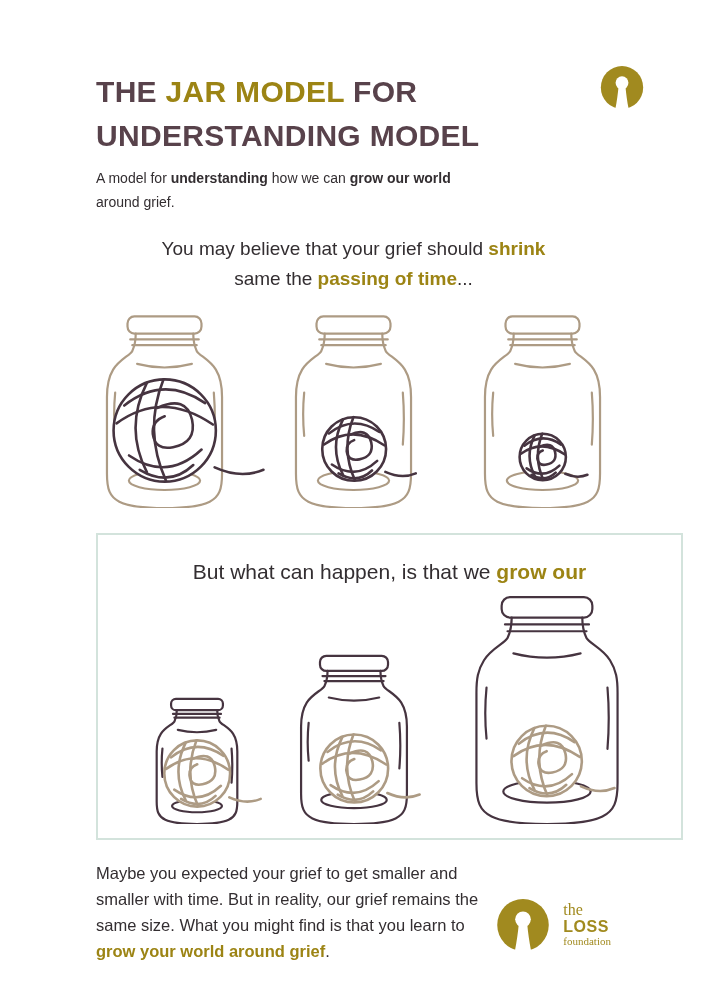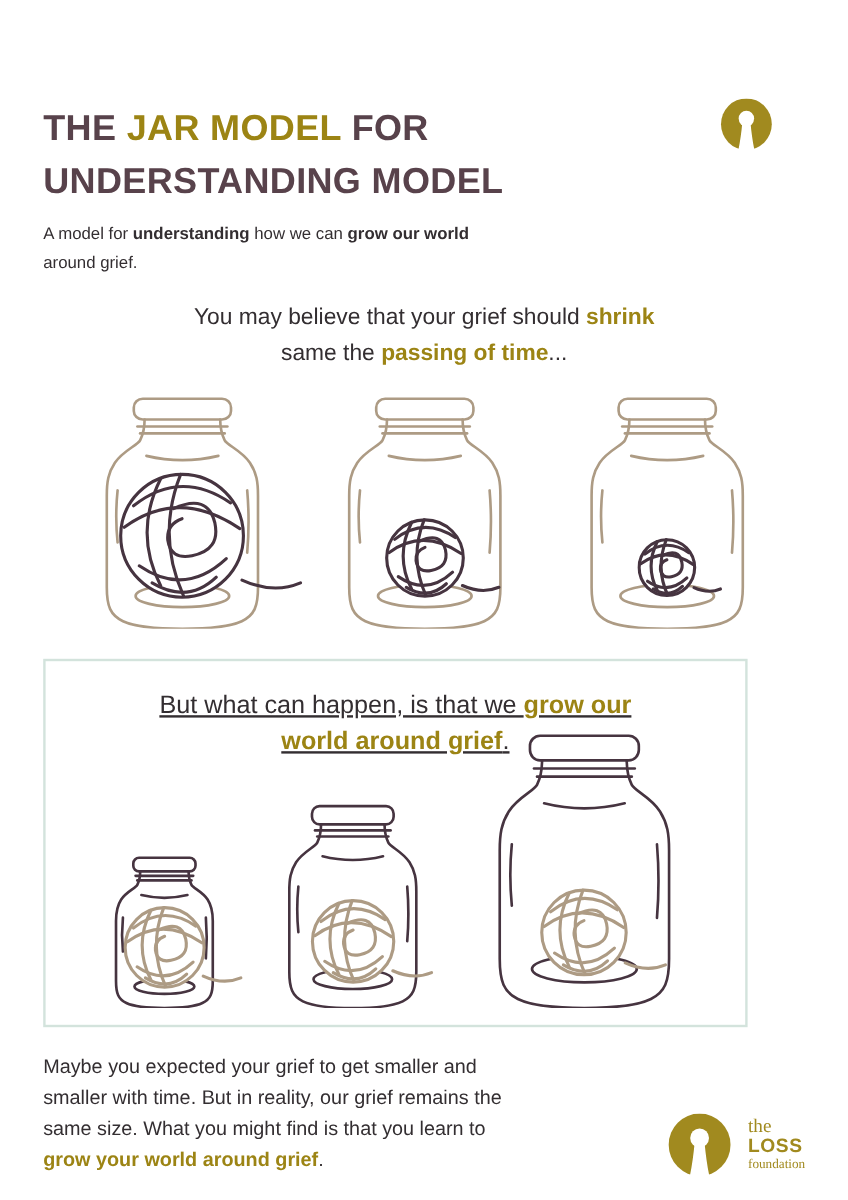--- a/index.html
+++ b/index.html
@@ -6,21 +6,21 @@
     --gold:#9c8414; --logo-gold:#a18a1f; --plum:#58424b; --ink:#332e31;
     --jar-tan:#ad9b84; --jar-dark:#463440; --box-border:#d3e3dc; --bg:#ffffff;
   }
   *{box-sizing:border-box;}
   html,body{margin:0;padding:0;}
   body{
     width:707px;height:1000px;background:var(--bg);
     font-family:"Liberation Sans",sans-serif;color:var(--ink);
     position:relative;overflow:hidden;
   }
-  .page{padding:70px 36px 0;position:relative;margin-top:16px;}
+  .page{padding:70px 96px 0;position:relative;}
   .hidden-defs{position:absolute;width:0;height:0;overflow:hidden;}
 
   
   .title{font-size:30px;line-height:44px;font-weight:700;color:var(--plum);
          letter-spacing:.3px;margin:0;}
   .title .hl{color:var(--gold);}
   .brand-mark-top{position:absolute;top:66px;right:62px;width:46px;height:43px;}
   .subtitle{font-size:14px;line-height:24px;margin:8px 0 0;width:395px;color:var(--ink);}
   .subtitle b{font-weight:700;}
 
@@ -32,26 +32,26 @@
   .jar-row{display:flex;justify-content:center;align-items:flex-end;}
   .row-shrink{margin-top:18px;gap:52px;}
   .jar-wrap{position:relative;margin:0;padding:0;}
   .jar-svg{display:block;width:100%;height:100%;}
   .yarn-svg{position:absolute;}
   .c-tan{color:var(--jar-tan);}
   .c-dark{color:var(--jar-dark);}
 
   
   .grow-box{margin-top:25px;width:587px;height:307px;border:2px solid var(--box-border);
-            position:relative;background:#fff;text-decoration:underline;}
+            position:relative;background:#fff;}
   .box-heading{padding-top:22px;text-align:center;font-size:21px;line-height:30px;color:var(--ink);}
   .row-grow{position:absolute;left:0;right:0;bottom:14px;gap:46px;}
 
   
-  .footer{margin-top:20px;display:flex;justify-content:space-between;align-items:flex-end;}
+  .footer{margin-top:20px;display:flex;justify-content:space-between;align-items:center;}
   .outro{width:408px;font-size:16.5px;line-height:26px;margin:0;color:var(--ink);}
   .outro .gold-b{font-weight:700;}
   .brand-lockup{display:flex;gap:12px;margin-top:26px;align-items:center;}
   .brand-mark-bottom{width:56px;height:52px;flex:0 0 auto;}
   .brand-text{color:var(--logo-gold);line-height:1.05;}
   .brand-the{font-family:"Liberation Serif",serif;font-size:16px;display:block;}
   .brand-loss{font-family:"Liberation Sans",sans-serif;font-size:16px;font-weight:700;
               letter-spacing:.5px;display:block;}
   .brand-foundation{font-family:"Liberation Serif",serif;font-size:11px;display:block;}
 </style>
@@ -133,21 +133,20 @@
         </svg>
       <svg class="yarn-svg c-dark" viewBox="0 0 132 100" preserveAspectRatio="none" style="width:71px;height:54px;left:calc(50% - 25px);bottom:24px">
           <use href="#yarn-shape"></use>
         </svg>
     </figure>
   </div>
 
   <section class="grow-box">
     <div class="box-heading">
       <div><span>But what can happen, is that we </span><span class="gold-b">grow our</span></div>
-      <div><span class="gold-b">world around grief</span><span>.</span></div>
     </div>
     <div class="jar-row row-grow">
       <figure class="jar-wrap" style="width:96px;height:128px">
         <svg class="jar-svg c-dark" viewBox="0 0 100 136" preserveAspectRatio="none">
             <use href="#jar-shape"></use>
           </svg>
         <svg class="yarn-svg c-tan" viewBox="0 0 132 100" preserveAspectRatio="none" style="width:101px;height:77px;left:calc(50% - 35px);bottom:12px">
             <use href="#yarn-shape"></use>
           </svg>
       </figure>

